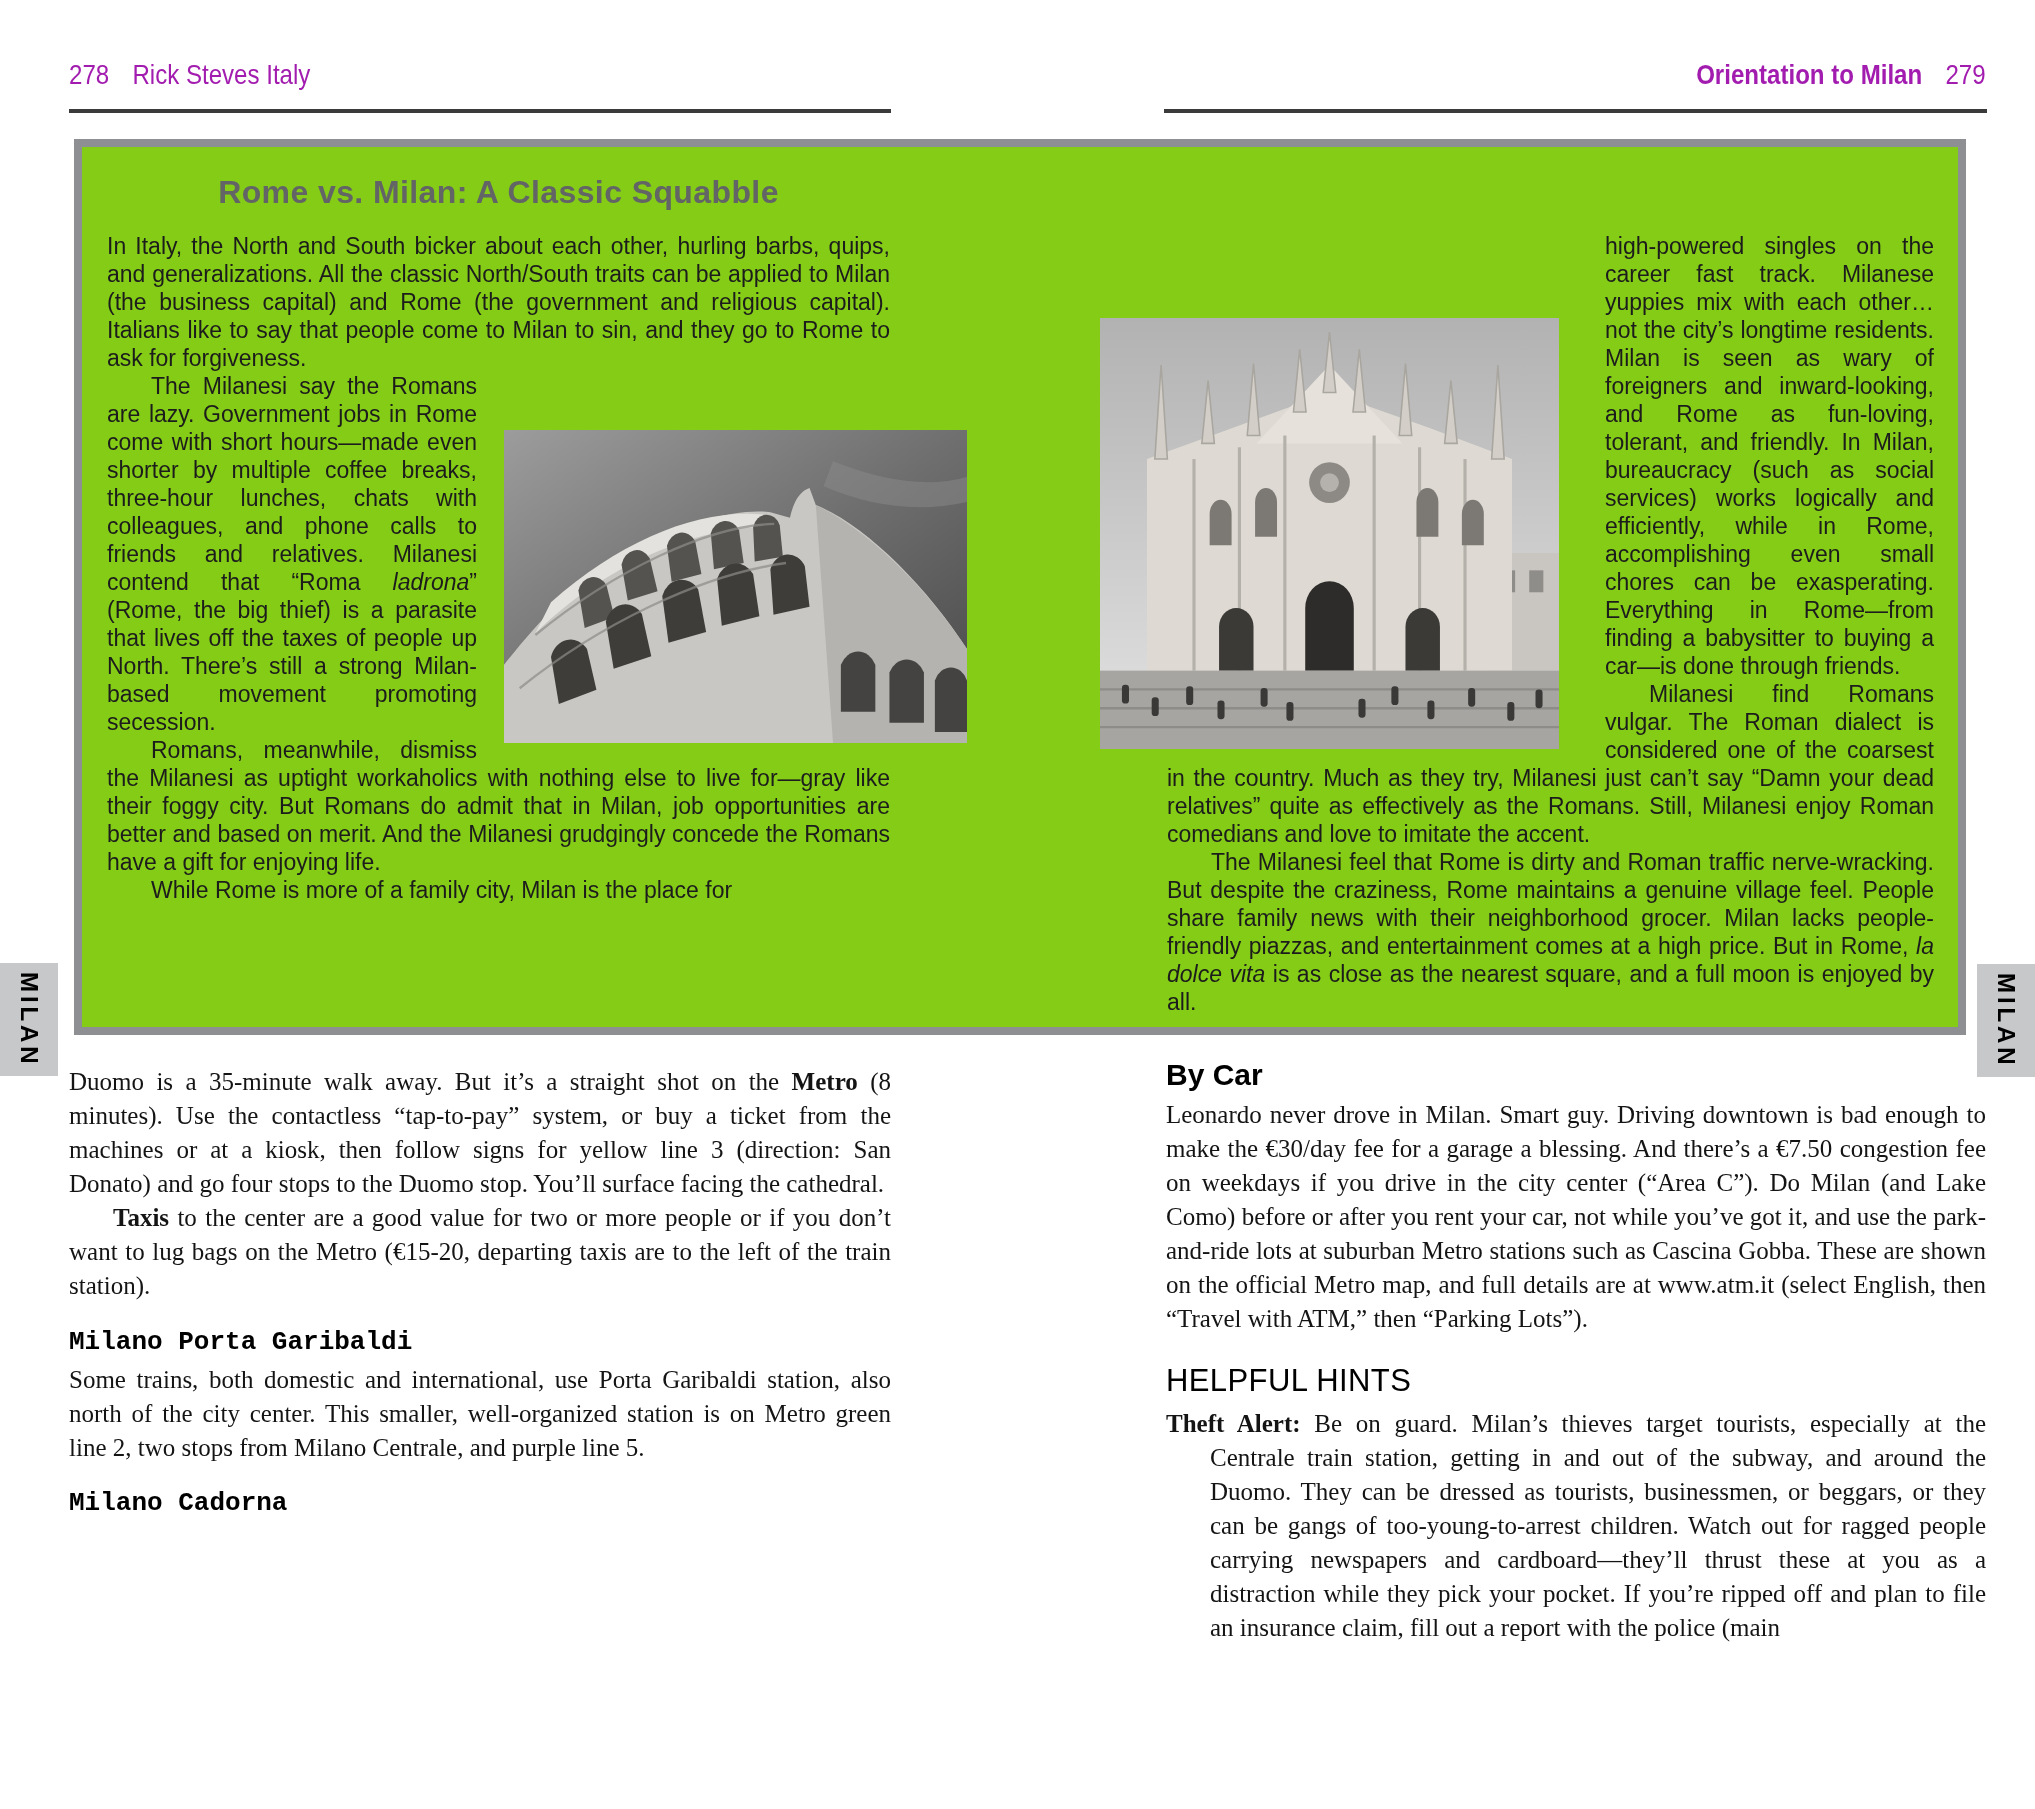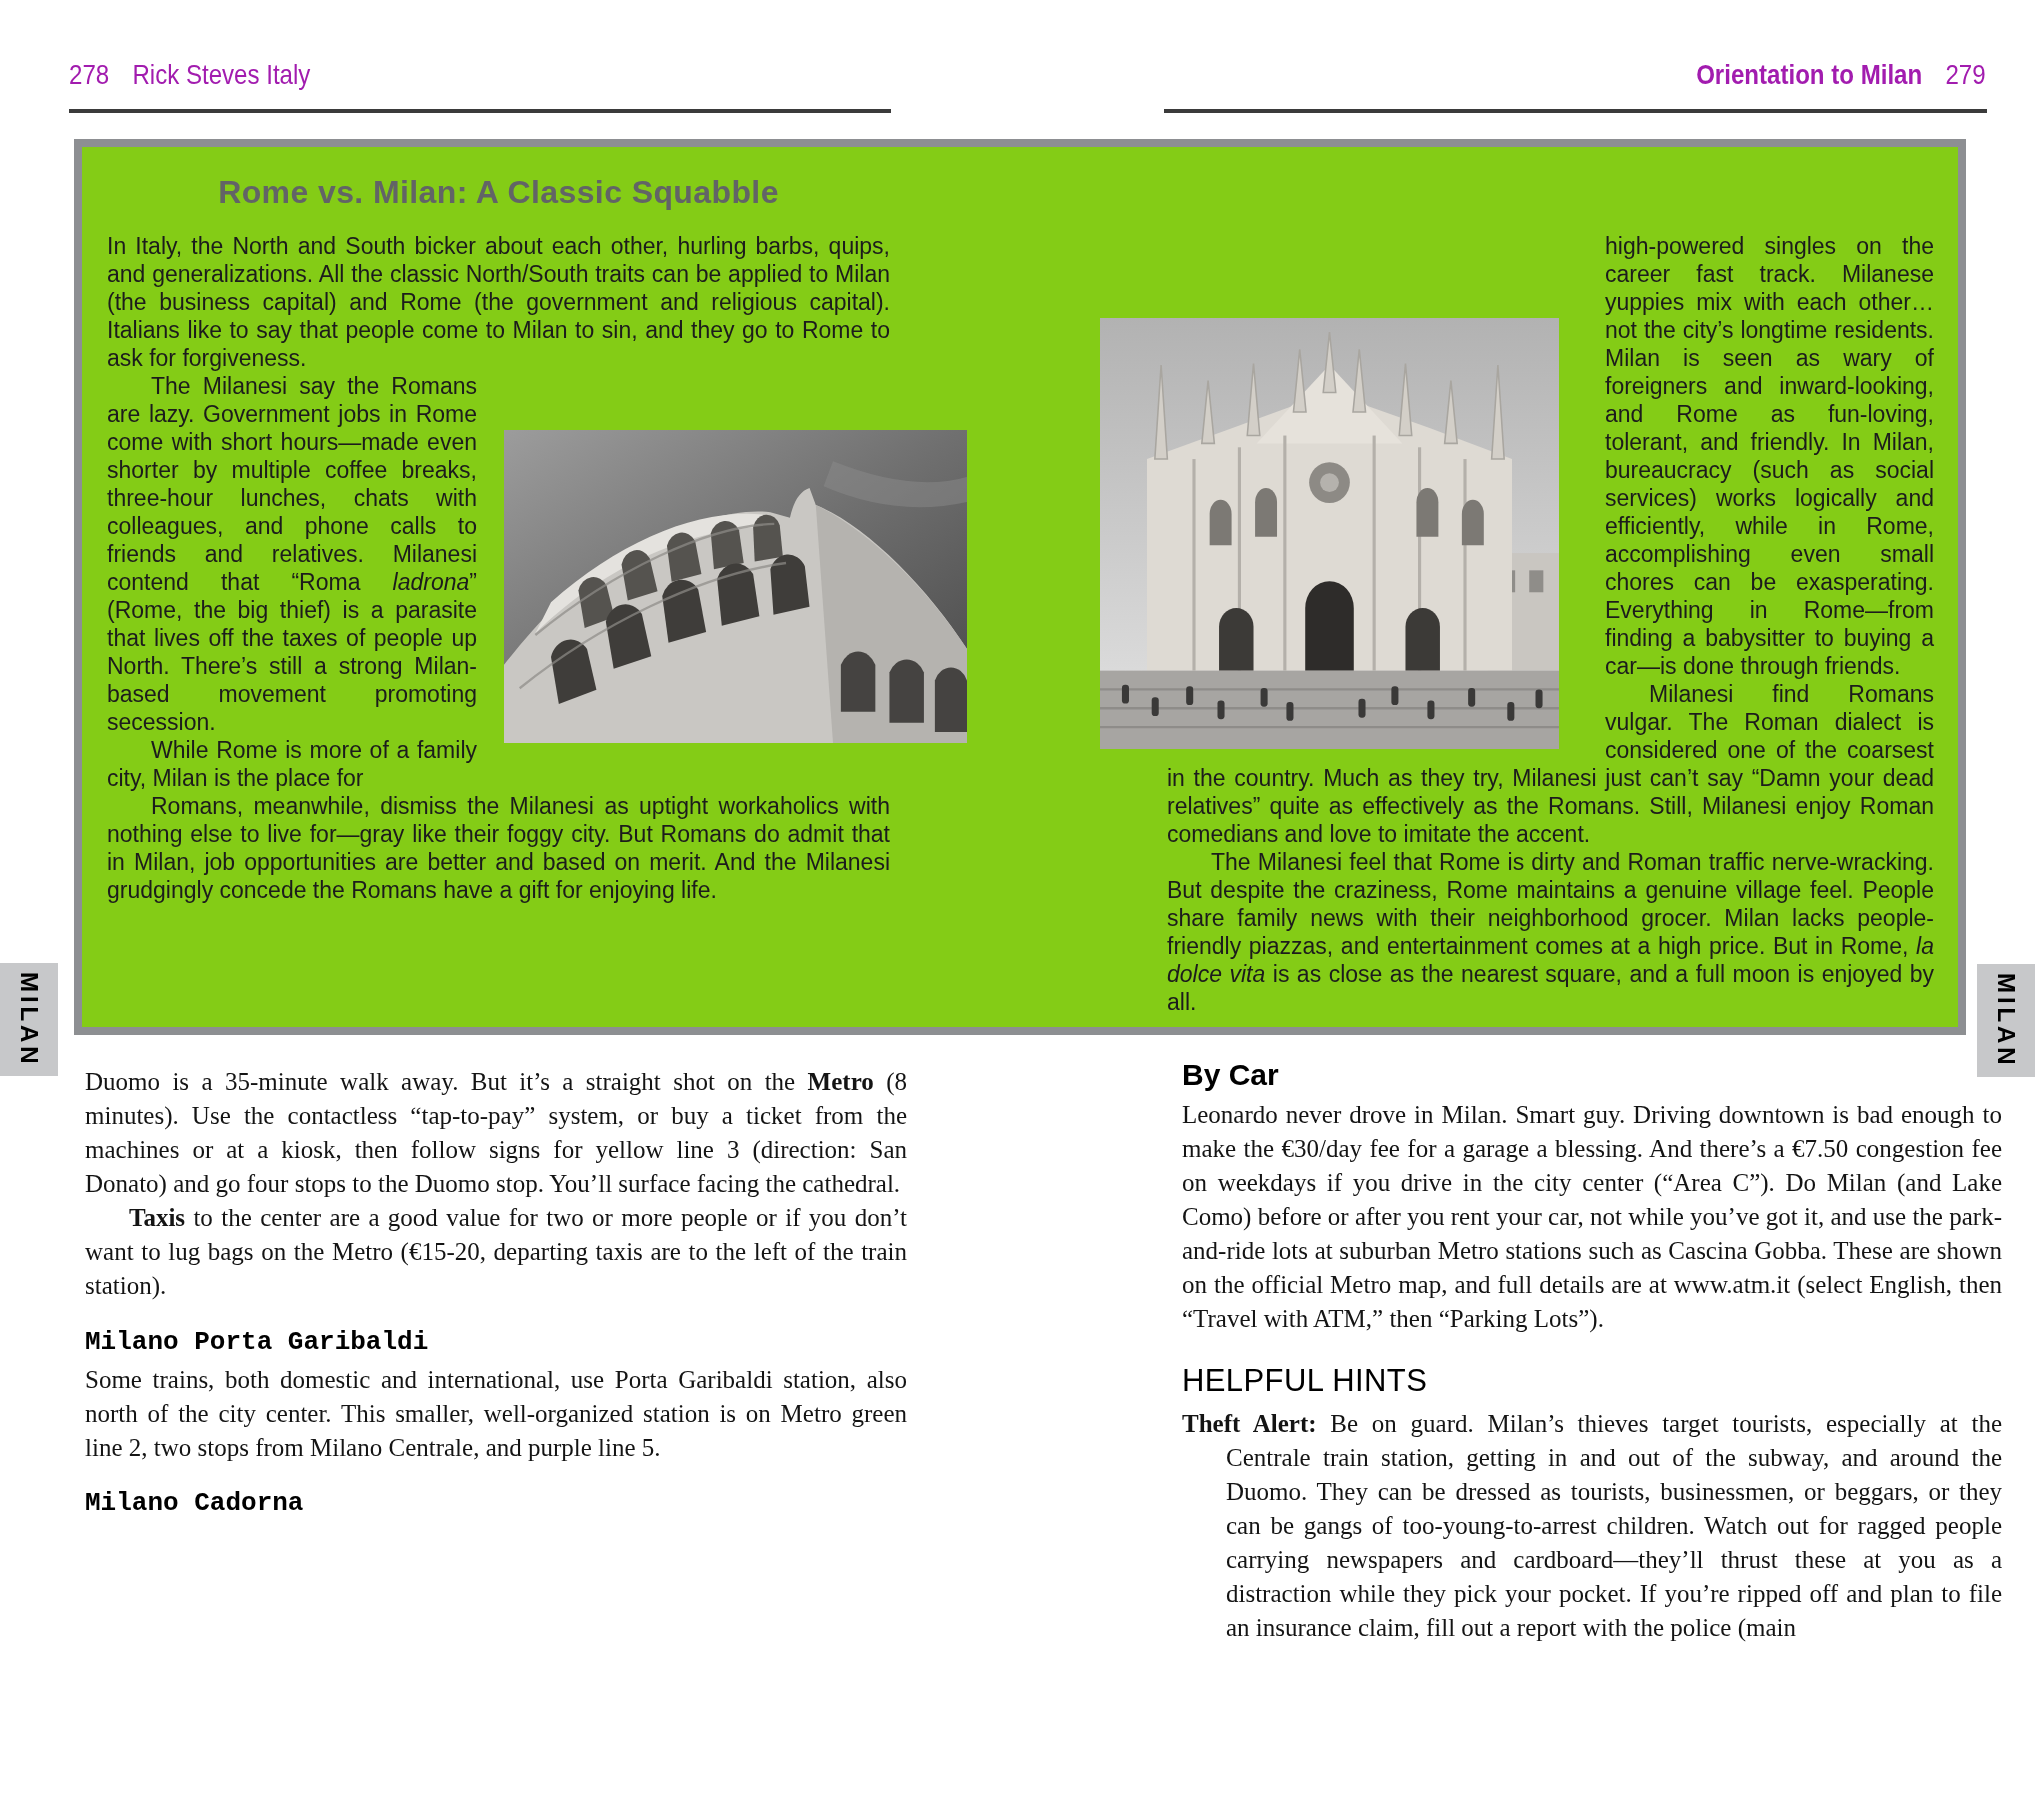--- a/index.html
+++ b/index.html
@@ -53,21 +53,21 @@
     position:absolute;width:58px;height:113px;background:#c7c8ca;
     display:flex;align-items:center;justify-content:center;
   }
   #tab-left{left:0;top:963px;}
   #tab-right{left:1977px;top:964px;}
   .edge-tab span{
     writing-mode:vertical-rl;font-weight:bold;font-size:24px;letter-spacing:3.9px;color:#000;
   }
 
   
-  .body-block{position:absolute;font-family:"Liberation Serif",serif;font-size:25px;line-height:34px;text-align:justify;color:#141414;margin-left:16px;}
+  .body-block{position:absolute;font-family:"Liberation Serif",serif;font-size:25px;line-height:34px;text-align:justify;color:#141414;}
   #left-body{left:69px;top:1065px;width:822px;}
   #right-body{left:1166px;top:1058px;width:820px;}
   .body-block p{margin:0;}
   .body-block p.ind{text-indent:44px;}
   .body-block p.hang{padding-left:44px;text-indent:-44px;}
   .subhead{
     font-family:Liberation Mono, monospace;font-weight:bold;font-size:26px;color:#000;
     margin:23.5px 0 6.3px 0;line-height:30px;
   }
   .bighead{
@@ -131,22 +131,22 @@
             <path d="M492,310 a24,28 0 0 1 44,0 l0,64 -44,0 z"></path>
             <path d="M550,320 a22,26 0 0 1 41,0 l0,66 -41,0 z"></path>
           </g>
           <g stroke="#8e8c88" stroke-width="3" fill="none" opacity="0.7">
             <path d="M40,262 C140,180 260,122 345,120"></path>
             <path d="M20,330 C120,250 250,185 360,170"></path>
           </g>
         </svg>
       </span><span><span>The Milanesi say the Romans are lazy. Government jobs in Rome come with short hours—made even shorter by multiple coffee breaks, three-hour lunches, chats with colleagues, and phone calls to friends and relatives. Milanesi contend that “Roma </span><span style="font-style: italic;">ladrona</span><span>” (Rome, the big thief) is a parasite that lives off the taxes of people up North. There’s still a strong Milan-based movement promoting secession.</span></span>
     </p>
+    <p class="ind"><span>Romans, meanwhile, dismiss the Milanesi as uptight workaholics with nothing else to live for—gray like their foggy city. But Romans do admit that in Milan, job opportunities are better and based on merit. And the Milanesi grudgingly concede the Romans have a gift for enjoying life.</span></p>
     <p class="ind"><span>While Rome is more of a family city, Milan is the place for</span></p>
-    <p class="ind"><span>Romans, meanwhile, dismiss the Milanesi as uptight workaholics with nothing else to live for—gray like their foggy city. But Romans do admit that in Milan, job opportunities are better and based on merit. And the Milanesi grudgingly concede the Romans have a gift for enjoying life.</span></p>
   </div>
 
   <div class="box-col" id="box-col-right">
     <p>
       <span class="photo" id="duomo-photo">
         <svg viewBox="0 0 586 550" preserveAspectRatio="none" aria-hidden="true">
           <defs>
             <linearGradient id="dsky" x1="0" y1="0" x2="0" y2="1">
               <stop offset="0" stop-color="#b2b2b2"></stop>
                 <stop offset="1" stop-color="#e3e3e3"></stop>

